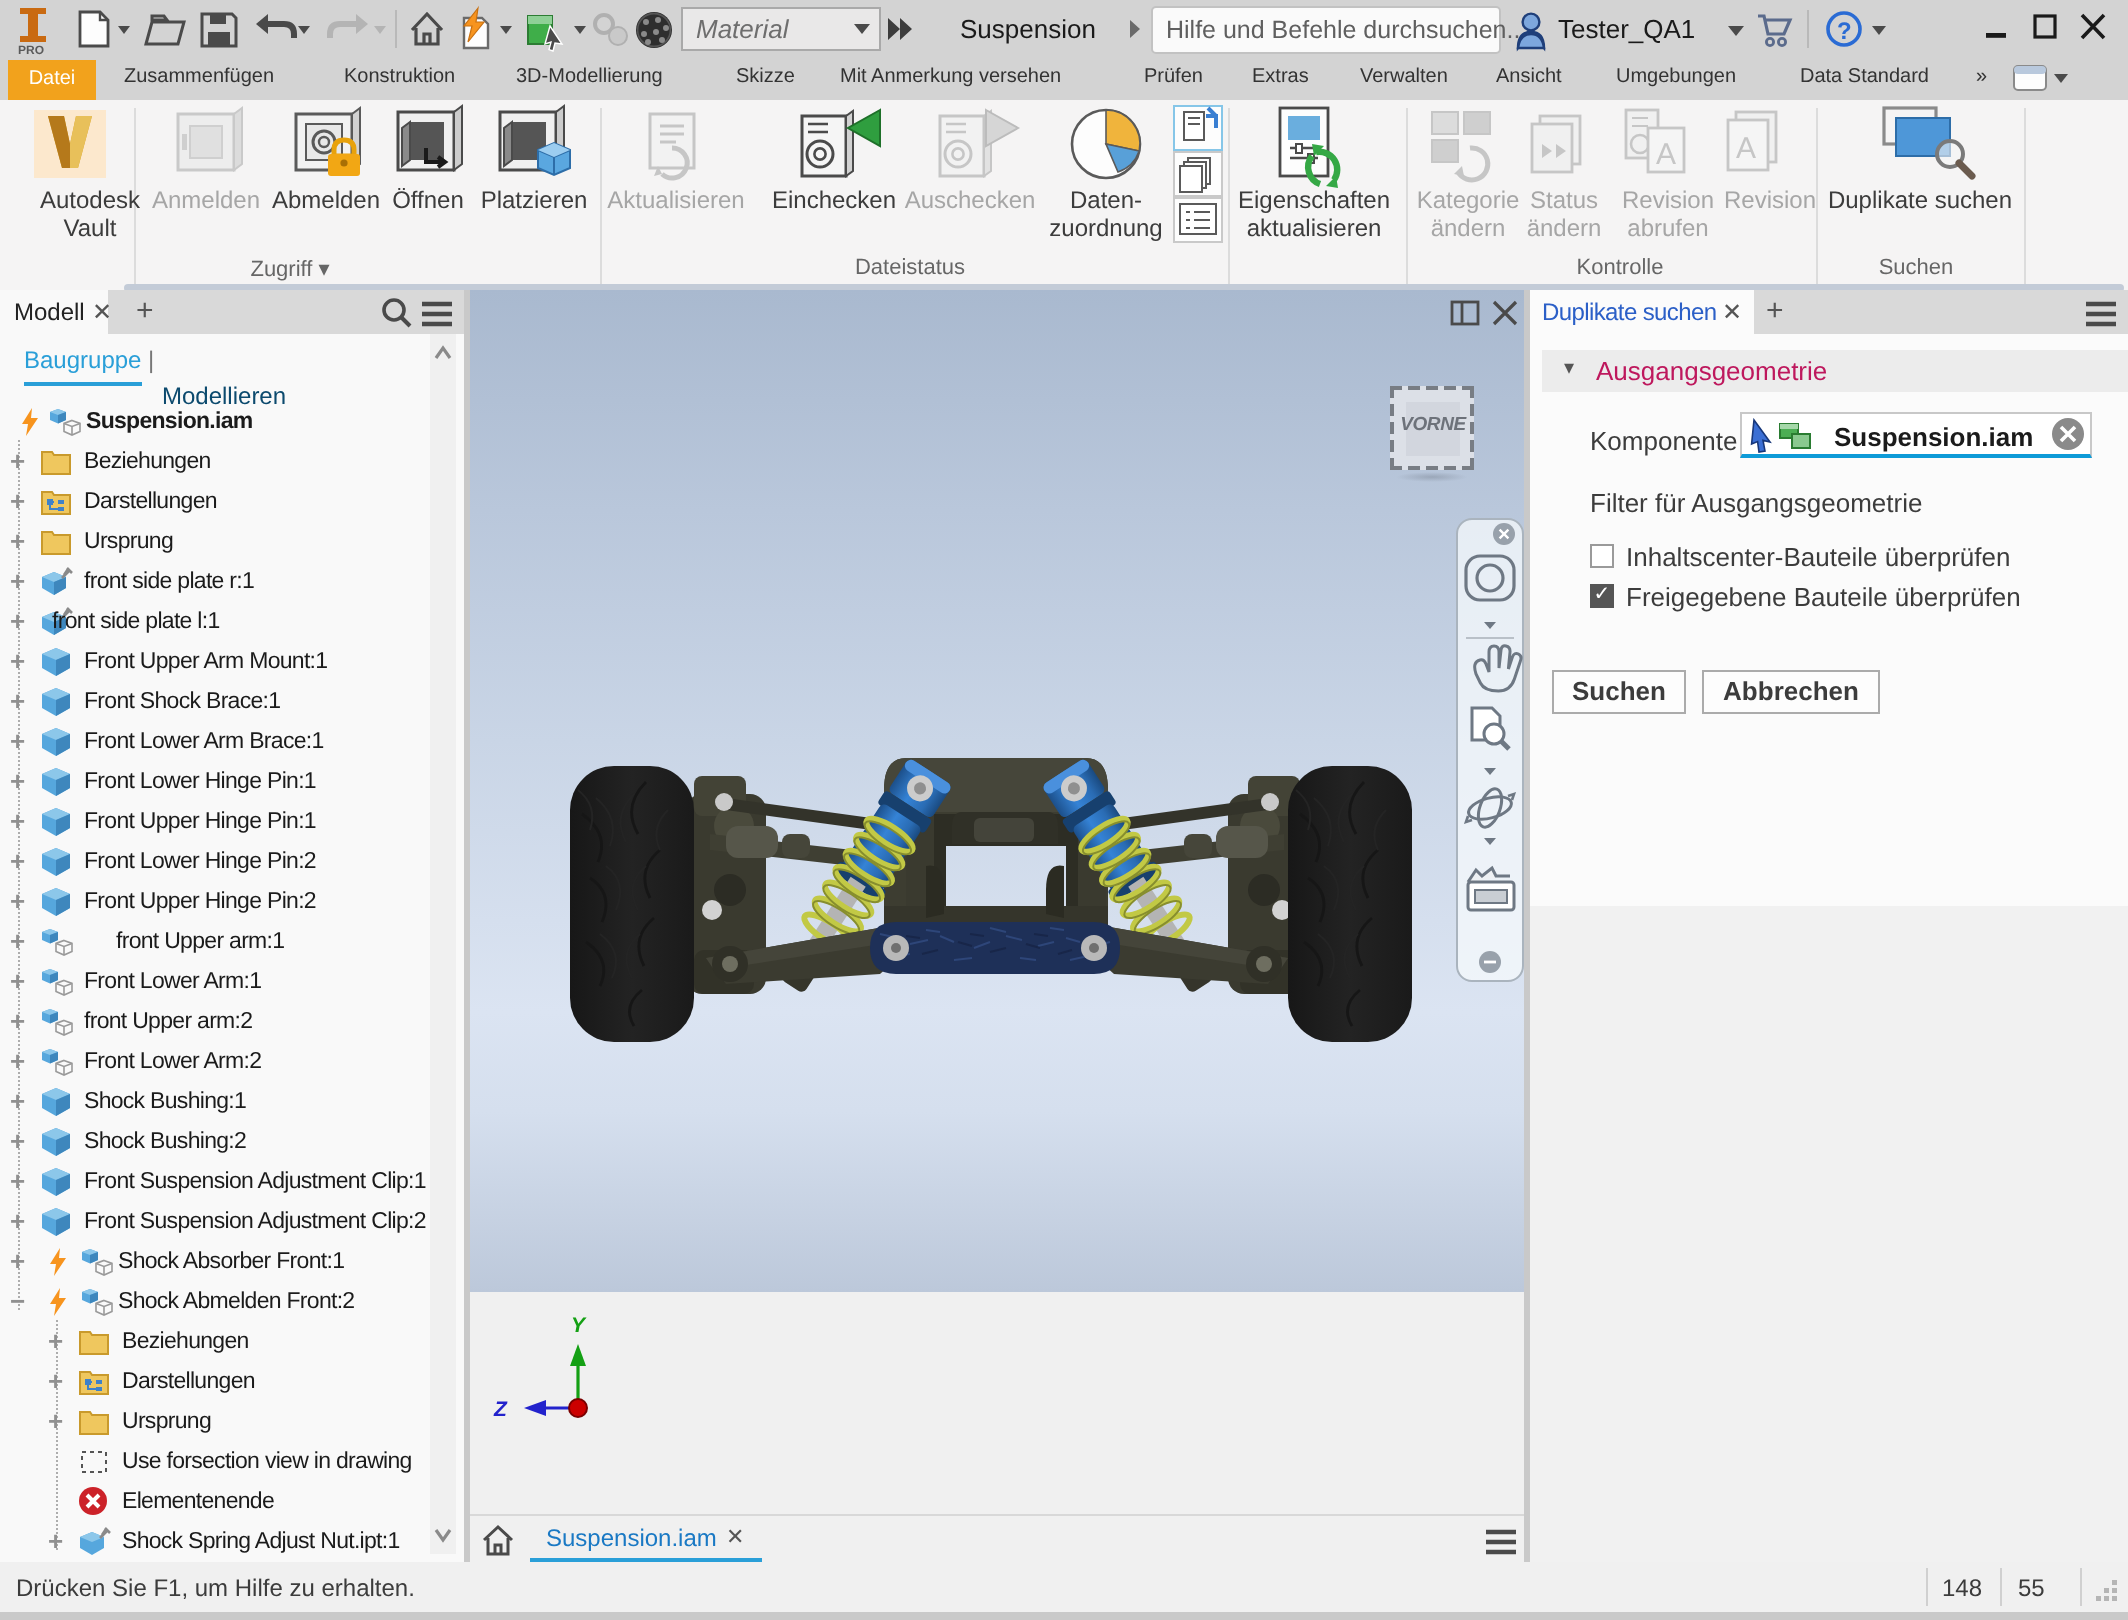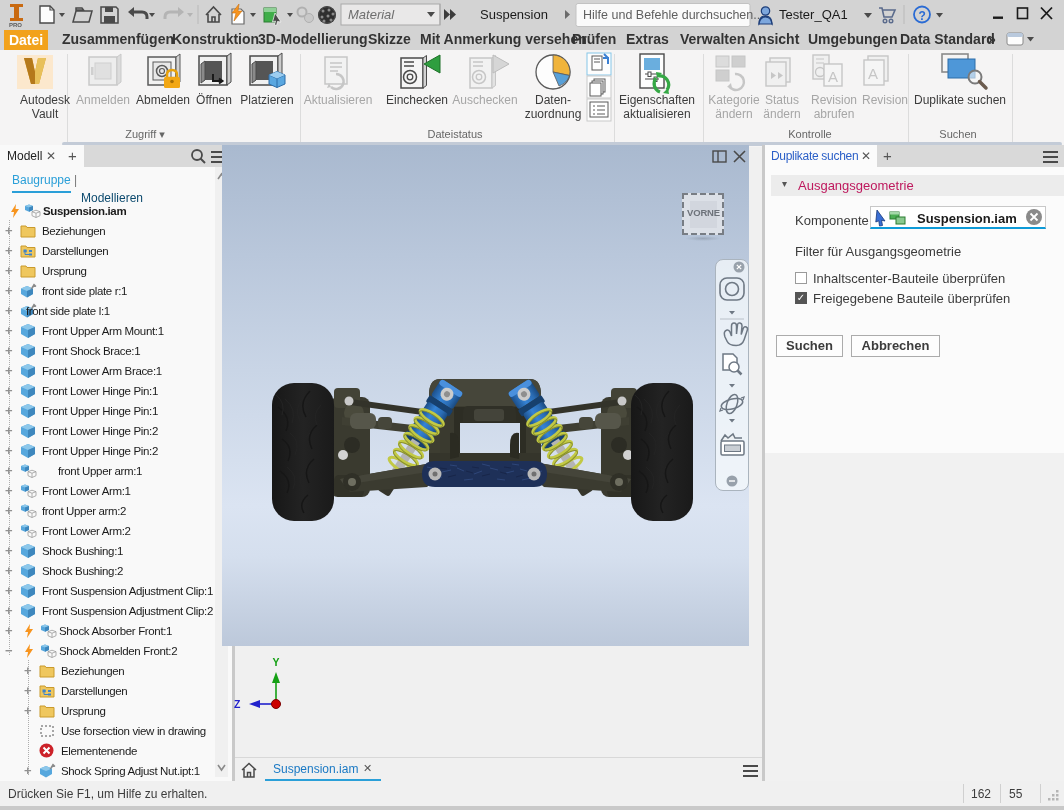--- a/index.html
+++ b/index.html
@@ -2,45 +2,45 @@
 <html><head>
 <meta charset="utf-8">
 <style>
 * { margin:0; padding:0; box-sizing:border-box; }
 html,body { width:1064px; height:810px; overflow:hidden; }
 body { font-family:"Liberation Sans", sans-serif; position:relative; background:#f0f0f0; }
 .abs { position:absolute; }
 
 #titlebar { left:0; top:0; width:1064px; height:28px; background:#d3d3d3; }
 
-#tabrow { left:0; top:28px; width:1064px; height:22px; background:#d3d3d3; font-size:14px; color:#333;font-weight:bold; }
+#tabrow { left:0; top:28px; width:1064px; height:22px; background:#d3d3d3; font-size:10px; color:#333; }
 .rtab { position:absolute; top:0; height:22px; line-height:22px; }
 #tab-datei { left:4px; top:2px; height:20px; line-height:20px; width:44px; background:#f2a21c; color:#fff; text-align:center; }
 
 #ribbon { left:0; top:50px; width:1064px; height:95px; background:#f5f4f4; }
 .rsep { position:absolute; top:4px; width:1px; height:128px; background:#dcdcdc; }
 .rlabel { position:absolute; top:78px; font-size:11px; color:#666; text-align:center; }
 .rbtntext { position:absolute; font-size:12px; color:#3c3c3c; text-align:center; line-height:14px; }
 .gray { color:#a6a6a6; }
 #ribbonscroll { left:0; top:142px; width:1064px; height:5px; background:#f5f4f4; }
 #ribbonscroll .thumb { position:absolute; left:62px; top:0px; width:1000px; height:4px; background:#c3cbd7; border-radius:2px; }
 
 #leftpanel { left:0; top:145px; width:232px; height:636px; background:#f9f9f9; overflow:hidden; }
 #lp-head { left:0; top:0; width:232px; height:22px; background:#d9d9d9; }
-#lp-tab { left:0; top:0; width:84px; height:22px; background:#f9f9f9; }
+#lp-tab { left:0; top:0; width:54px; height:22px; background:#f9f9f9; }
 #lp-subtabs { left:0; top:22px; width:232px; height:28px; background:#f9f9f9; font-size:12px; }
 .tree { font-size:11.5px; letter-spacing:-0.35px; color:#1b1b1b; }
 .trow { position:absolute; height:20px; line-height:20px; white-space:nowrap; }
 .texp { position:absolute; color:#909090; font-size:13px; font-weight:bold; top:0px; }
 #lp-scroll { left:215px; top:22px; width:13px; height:610px; background:#f0f0f0; }
 
 #vborderL { left:232px; top:145px; width:3px; height:636px; background:#c9c9c9; }
 #vborderR { left:762px; top:145px; width:3px; height:636px; background:#c9c9c9; }
-#viewport { left:222px; top:145px; width:527px; height:501px;
-  background:linear-gradient(to bottom,#a9b9cf 0%, #b9c7db 22%, #c9d5e6 45%, #dbe4f2 72%, #d5dfee 82%, #bcc8da 100%); }
+#viewport { left:235px; top:145px; width:527px; height:501px;
+  background:linear-gradient(to bottom,#a9b9cf 0%, #b9c7db 22%, #c9d5e6 45%, #dbe4f2 72%, #d5dfee 82%, #bcc8da 100%);font-style:italic; }
 #doctabbar { left:235px; top:757px; width:527px; height:24px; background:#f0f0f0; border-top:1px solid #d8d8d8; }
 
 #rightpanel { left:765px; top:145px; width:299px; height:636px; background:#fbfbfb; }
 #rp-head { left:0; top:0; width:299px; height:22px; background:#d9d9d9; }
 #rp-tab { left:0; top:0; width:112px; height:22px; background:#fbfbfb; color:#2b5fc7; font-size:12px; }
 #rp-lower { left:0; top:308px; width:299px; height:328px; background:#f1f1f1; }
 
 #statusbar { left:0; top:781px; width:1064px; height:25px; background:#f0f0f0; font-size:12px; color:#3c3c3c; }
 #bottomstrip { left:0; top:806px; width:1064px; height:4px; background:#c9c9c9; }
 .btn { position:absolute; background:#fdfdfd; border:1px solid #ababab; font-size:13px; font-weight:bold; color:#3c3c3c; text-align:center; }
@@ -893,21 +893,21 @@
   <span style="position:absolute;left:48px;top:126px;font-size:13px;color:#3c3c3c;">Inhaltscenter-Bauteile überprüfen</span>
   <div style="position:absolute;left:30px;top:147px;width:12px;height:12px;background:#555;color:#fff;font-size:10px;text-align:center;line-height:12px;">✓</div>
   <span style="position:absolute;left:48px;top:146px;font-size:13px;color:#3c3c3c;">Freigegebene Bauteile überprüfen</span>
   <div class="btn" style="left:11px;top:190px;width:67px;height:22px;line-height:20px;">Suchen</div>
   <div class="btn" style="left:86px;top:190px;width:89px;height:22px;line-height:20px;">Abbrechen</div>
   <div class="abs" id="rp-lower"></div>
 </div>
 <div class="abs" id="statusbar">
   <span style="position:absolute;left:8px;top:6px;">Drücken Sie F1, um Hilfe zu erhalten.</span>
   <div style="position:absolute;left:963px;top:3px;width:1px;height:19px;background:#d0d0d0;"></div>
-  <span style="position:absolute;left:971px;top:6px;">162</span>
+  <span style="position:absolute;left:971px;top:6px;">148</span>
   <div style="position:absolute;left:1000px;top:3px;width:1px;height:19px;background:#d0d0d0;"></div>
   <span style="position:absolute;left:1009px;top:6px;">55</span>
   <div style="position:absolute;left:1040px;top:3px;width:1px;height:19px;background:#d0d0d0;"></div>
   <svg width="14" height="14" style="position:absolute;left:1048px;top:9px;">
     <g fill="#b5b5b5">
       <rect x="8" y="0" width="2.5" height="2.5"></rect>
       <rect x="4" y="4" width="2.5" height="2.5"></rect>
         <rect x="8" y="4" width="2.5" height="2.5"></rect>
       <rect x="0" y="8" width="2.5" height="2.5"></rect>
         <rect x="4" y="8" width="2.5" height="2.5"></rect>

